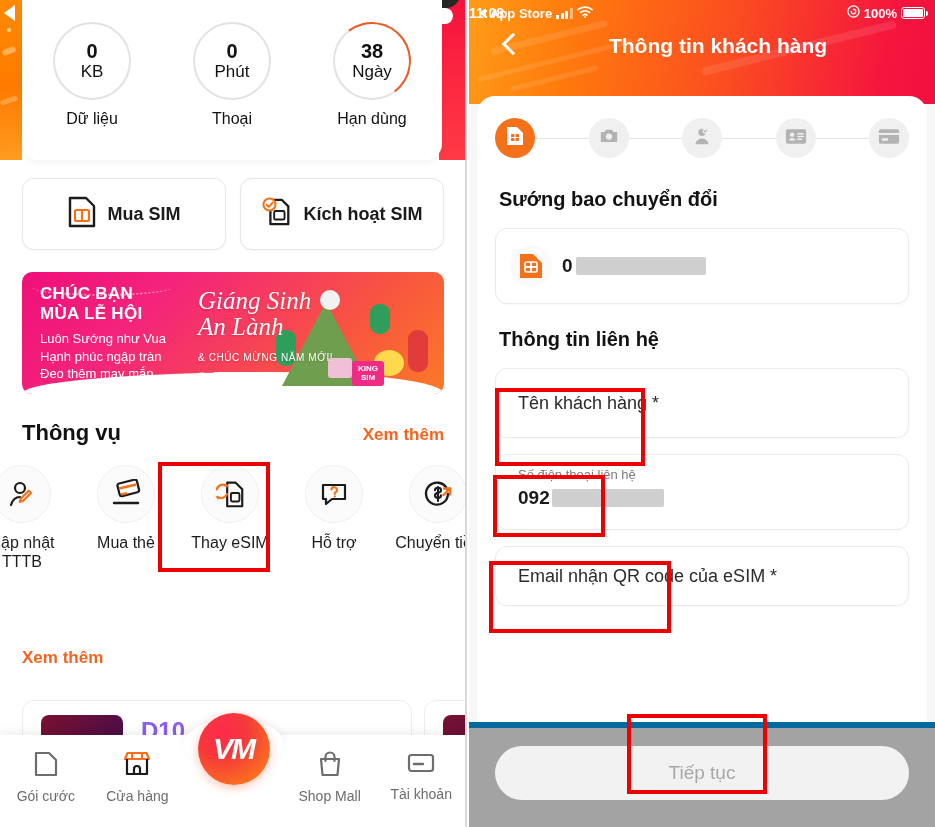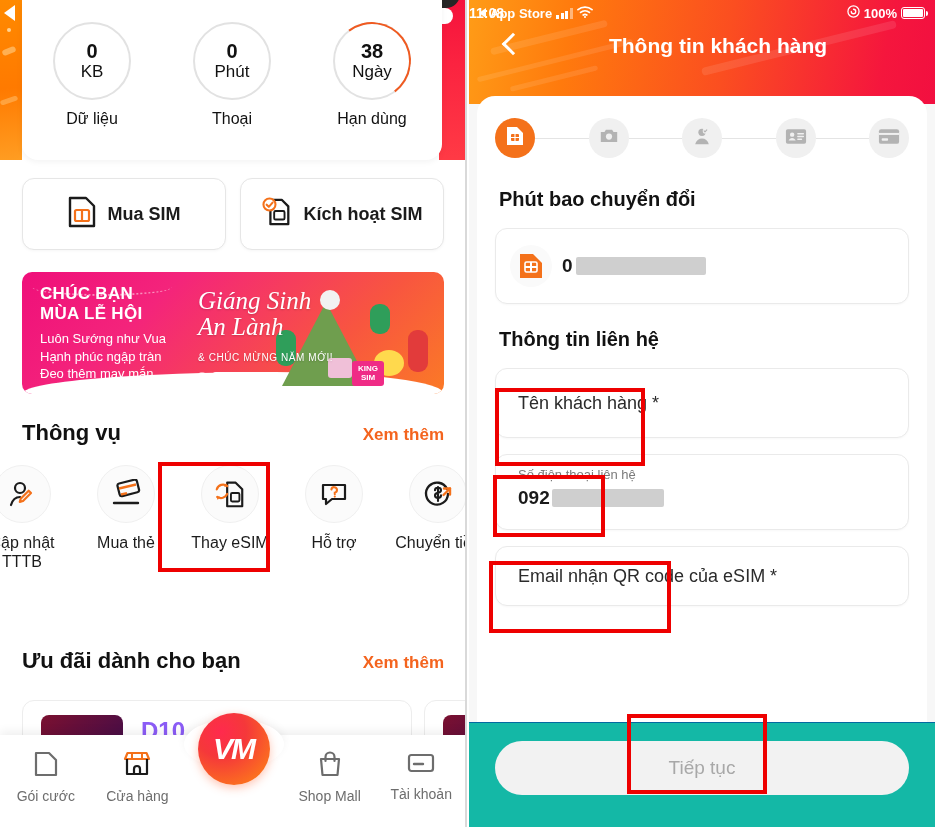--- a/index.html
+++ b/index.html
@@ -362,21 +362,21 @@
     display: flex; align-items: center; justify-content: center;
   }
   .msisdn {
     position: absolute; left: 66px; top: 50%; transform: translateY(-50%);
     font-size: 19px; color: #1a1a1a; font-weight: 600;
     display: flex; align-items: center;
   }
 
   .rp-footer {
     position: absolute; left: 0; bottom: 0; width: 466px; height: 105px;
-    background: #14b8a6; border-top: 1px solid #0369a1;
+    background: #a3a3a3; border-top: 6px solid #0369a1;
   }
   .cta {
     position: absolute; left: 26px; top: 18px;
     width: 414px; height: 54px; border-radius: 27px;
     background: #f2f2f2; color: #a8a8a8;
     font-size: 19px; display: flex; align-items: center; justify-content: center;
     border: none;
   }
 </style>
 </head>
@@ -550,21 +550,20 @@
             <path d="M21 9.5h6v6" stroke="#f4711a" stroke-width="2.4" stroke-linecap="round" stroke-linejoin="round"></path>
             <path d="M27 9.5l-6.5 6.5" stroke="#f4711a" stroke-width="2.4" stroke-linecap="round"></path>
           </svg>
         </div>
         <div class="cap">Chuyển tiền</div>
       </div>
 
     </div>
 
     <div class="sec-head" style="top:648px">
-      <span class="title">Ưu đãi dành cho bạn</span>
       <span class="more">Xem thêm</span>
     </div>
 
     <div class="offer-card" style="left:22px; width:390px">
       <div class="thumb"></div>
       <div class="oname">D10</div>
       <div class="odesc">Gói cước ngày</div>
     </div>
     <div class="offer-card" style="left:424px; width:120px">
       <div class="thumb"></div>
@@ -724,21 +723,21 @@
           <span>
             <svg width="22" height="17" viewBox="0 0 24 18" fill="none">
               <rect x="1" y="1" width="22" height="16" rx="2.4" fill="#b3b3b3"></rect>
               <path d="M1 6.2h22" stroke="#f0f0f0" stroke-width="2.2"></path>
               <rect x="4" y="11" width="7" height="2.6" rx="1" fill="#f0f0f0"></rect>
             </svg>
           </span>
         </div>
       </div>
 
-      <div class="sec-title" style="top:92px">Phút bao chuyển đổi</div>
+      <div class="sec-title" style="top:92px">Sướng bao chuyển đổi</div>
 
       <div class="field" style="top:132px; height:76px;">
         <span class="sim-chip">
           <svg width="26" height="28" viewBox="0 0 26 28" fill="none">
             <path d="M2 2h13l9 9v15H2z" fill="#f4711a"></path>
             <path d="M13 10v10M7 15h12" stroke="#fff" stroke-width="2"></path>
             <rect x="7" y="10" width="12" height="10" rx="1.6" stroke="#fff" stroke-width="1.6"></rect>
           </svg>
         </span>
         <span class="msisdn">

